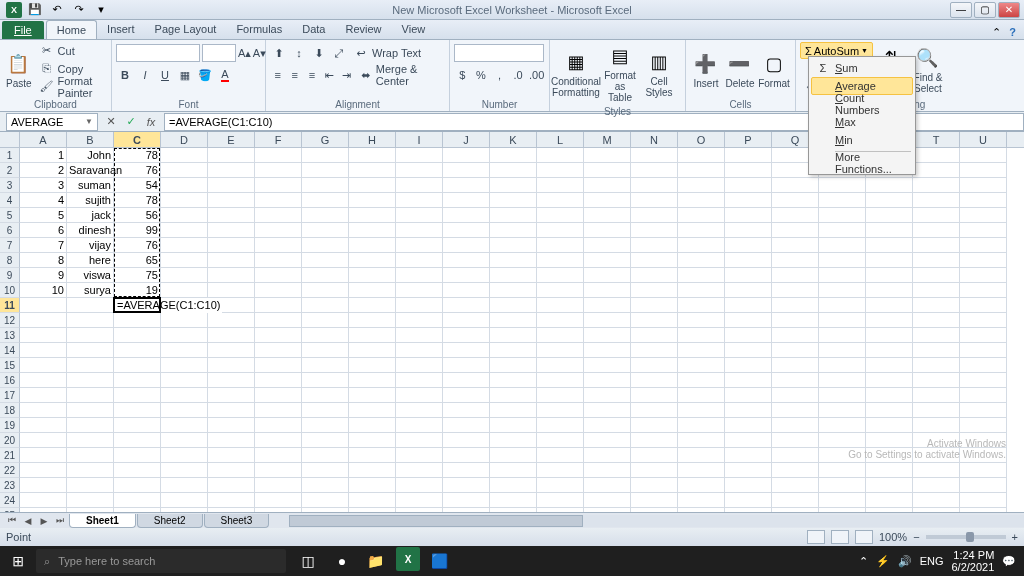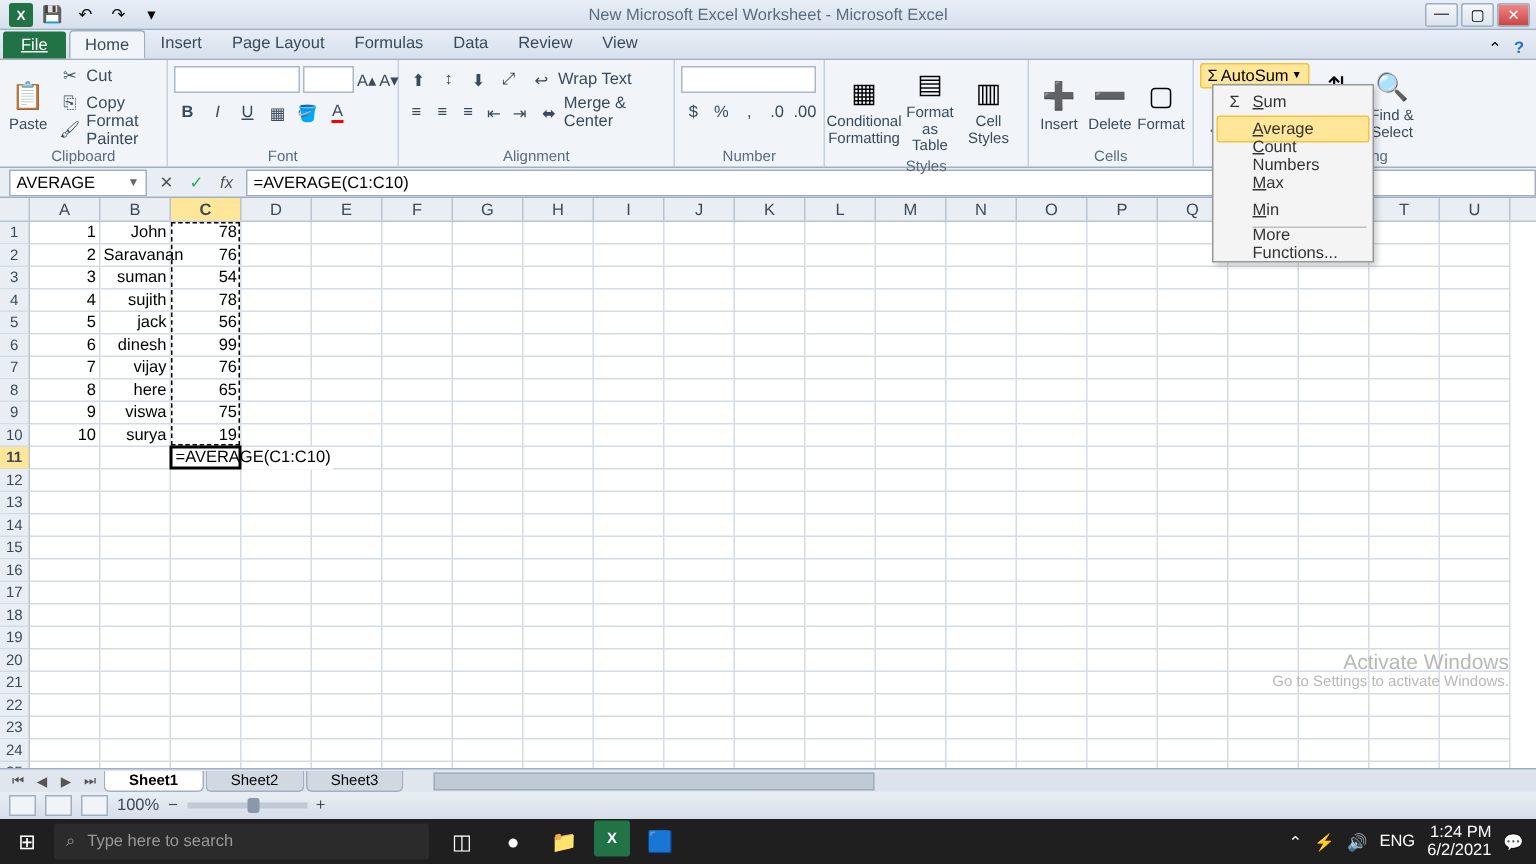--- a/index.html
+++ b/index.html
@@ -79,21 +79,21 @@
 
 
 .active-cell { position: absolute; border: 2px solid #000; background: rgba(0,0,0,0); pointer-events: none; }
 .active-cell-content { position: absolute; font-size: 11px; padding: 0 2px; line-height: 15px; background: #fff; white-space: nowrap; }
 
 
 .watermark { position: absolute; left: 605px; top: 386px; font-size: 22px; font-weight: 900; color: #1a1a1a; font-style: italic; font-family: Georgia, serif; letter-spacing: -0.5px; }
 
 
 .activate-win { position: absolute; right: 18px; bottom: 62px; text-align: right; color: #b8b8b8; }
-.activate-win .l1 { font-size: 14px; }
+.activate-win .l1 { font-size: 10px; }
 .activate-win .l2 { font-size: 10px; }
 
 
 .sheet-tab-bar { position: absolute; left: 0; right: 0; top: 512px; height: 16px; background: #e0e6ee; display: flex; align-items: center; border-top: 1px solid #a0b0c0; }
 .sheet-nav { display: flex; gap: 0; padding-left: 4px; }
 .sheet-nav-btn { width: 16px; height: 14px; display: flex; align-items: center; justify-content: center; font-size: 9px; color: #555; }
 .sheet-tab { padding: 1px 16px; font-size: 10px; background: #d0d8e2; border: 1px solid #a0b0c0; border-top: none; border-radius: 0 0 4px 4px; margin-left: 1px; }
 .sheet-tab.active { background: #fff; font-weight: bold; }
 .sheet-scroll { flex: 1; margin-left: 20px; height: 12px; background: #dce3ec; position: relative; }
 .sheet-scroll-thumb { position: absolute; left: 0; width: 40%; height: 100%; background: #c0cad6; border: 1px solid #a0b0c0; }
@@ -1003,20 +1003,21 @@
       <div class="sheet-tab active">Sheet1</div>
       <div class="sheet-tab">Sheet2</div>
       <div class="sheet-tab">Sheet3</div>
     </div>
   <div class="sheet-scroll">
       <div class="sheet-scroll-thumb"></div>
     </div>
 </div>
 
 <div class="status-bar">
+  <div class="status-left">Point</div>
   <div class="status-right">
     <div class="view-btn"></div>
     <div class="view-btn"></div>
     <div class="view-btn"></div>
     <span>100%</span>
     <span>−</span>
     <div class="zoom-slider">
         <div class="zoom-thumb"></div>
       </div>
     <span>+</span>

